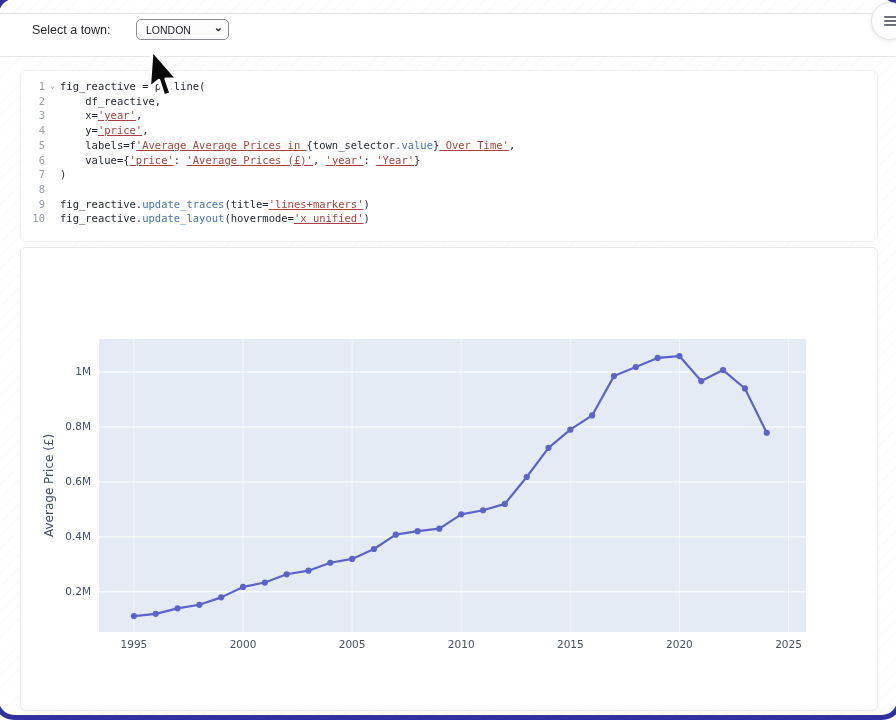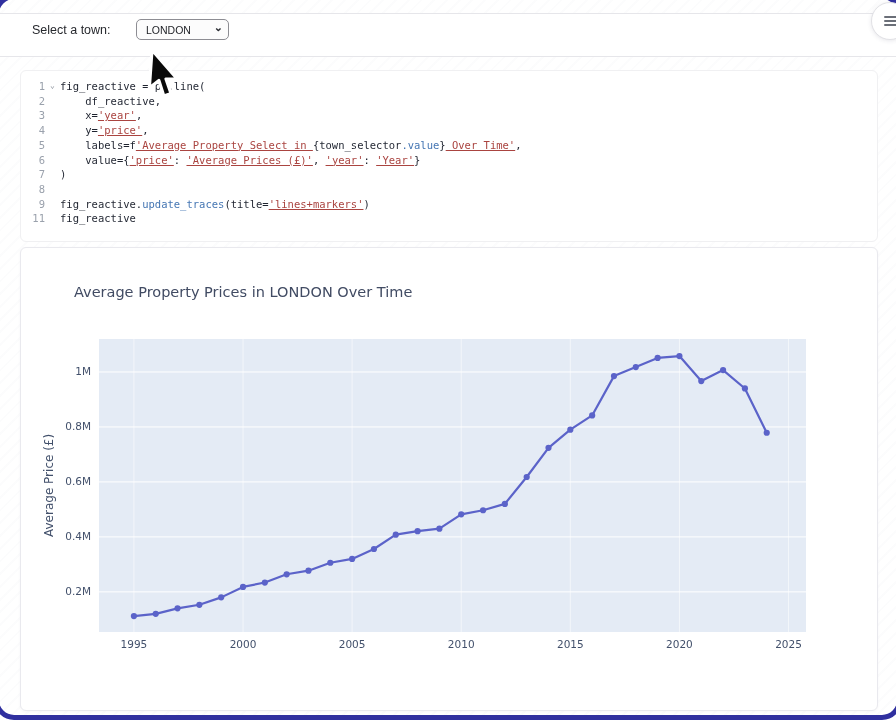--- a/index.html
+++ b/index.html
@@ -95,30 +95,29 @@
   </span>
 </div>
 
 <div class="hr hr2"></div>
 
 <div class="code-cell" id="code-cell">
     <div class="code-line"><span class="ln">1</span><span class="fold">⌄</span><span class="ct"><span>fig_reactive = px.line(</span></span></div>
     <div class="code-line"><span class="ln">2</span><span class="fold"></span><span class="ct"><span>    df_reactive,</span></span></div>
     <div class="code-line"><span class="ln">3</span><span class="fold"></span><span class="ct"><span>    x=</span><span class="tok-s">'year'</span><span>,</span></span></div>
     <div class="code-line"><span class="ln">4</span><span class="fold"></span><span class="ct"><span>    y=</span><span class="tok-s">'price'</span><span>,</span></span></div>
-    <div class="code-line"><span class="ln">5</span><span class="fold"></span><span class="ct"><span>    labels=f</span><span class="tok-s">'Average Property Select in </span><span>{town_selector</span><span class="tok-m">.value</span><span>}</span><span class="tok-s"> Over Time'</span><span>,</span></span></div>
+    <div class="code-line"><span class="ln">5</span><span class="fold"></span><span class="ct"><span>    labels=f</span><span class="tok-s">'Average Average Prices in </span><span>{town_selector</span><span class="tok-m">.value</span><span>}</span><span class="tok-s"> Over Time'</span><span>,</span></span></div>
     <div class="code-line"><span class="ln">6</span><span class="fold"></span><span class="ct"><span>    value={</span><span class="tok-s">'price'</span><span>: </span><span class="tok-s">'Average Prices (£)'</span><span>, </span><span class="tok-s">'year'</span><span>: </span><span class="tok-s">'Year'</span><span>}</span></span></div>
     <div class="code-line"><span class="ln">7</span><span class="fold"></span><span class="ct"><span>)</span></span></div>
     <div class="code-line"><span class="ln">8</span><span class="fold"></span><span class="ct"><span></span></span></div>
     <div class="code-line"><span class="ln">9</span><span class="fold"></span><span class="ct"><span>fig_reactive.</span><span class="tok-m">update_traces</span><span>(title=</span><span class="tok-s">'lines+markers'</span><span>)</span></span></div>
-    <div class="code-line"><span class="ln">11</span><span class="fold"></span><span class="ct"><span>fig_reactive</span></span></div>
+    <div class="code-line"><span class="ln">10</span><span class="fold"></span><span class="ct"><span>fig_reactive.</span><span class="tok-m">update_layout</span><span>(hovermode=</span><span class="tok-s">'x unified'</span><span>)</span></span></div>
   </div>
 
 <div class="chart-card">
-  <div class="chart-title">Average Property Prices in LONDON Over Time</div>
   <svg class="chart-svg" id="chart-svg" width="856" height="462">
       <rect x="78" y="91" width="707" height="293" fill="#e4ebf5"></rect>
       <line x1="112.91358024691175" x2="112.91358024691175" y1="91" y2="384" stroke="#ffffff" stroke-width="1" opacity="0.55"></line>
       <text x="112.91358024691175" y="400" text-anchor="middle" fill="#42506b" font-size="10.5px" font-family="DejaVu Sans, sans-serif">1995</text>
       <line x1="222.01851851851714" x2="222.01851851851714" y1="91" y2="384" stroke="#ffffff" stroke-width="1" opacity="0.55"></line>
       <text x="222.01851851851714" y="400" text-anchor="middle" fill="#42506b" font-size="10.5px" font-family="DejaVu Sans, sans-serif">2000</text>
       <line x1="331.12345679012253" x2="331.12345679012253" y1="91" y2="384" stroke="#ffffff" stroke-width="1" opacity="0.55"></line>
       <text x="331.12345679012253" y="400" text-anchor="middle" fill="#42506b" font-size="10.5px" font-family="DejaVu Sans, sans-serif">2005</text>
       <line x1="440.22839506172795" x2="440.22839506172795" y1="91" y2="384" stroke="#ffffff" stroke-width="1" opacity="0.55"></line>
       <text x="440.22839506172795" y="400" text-anchor="middle" fill="#42506b" font-size="10.5px" font-family="DejaVu Sans, sans-serif">2010</text>

